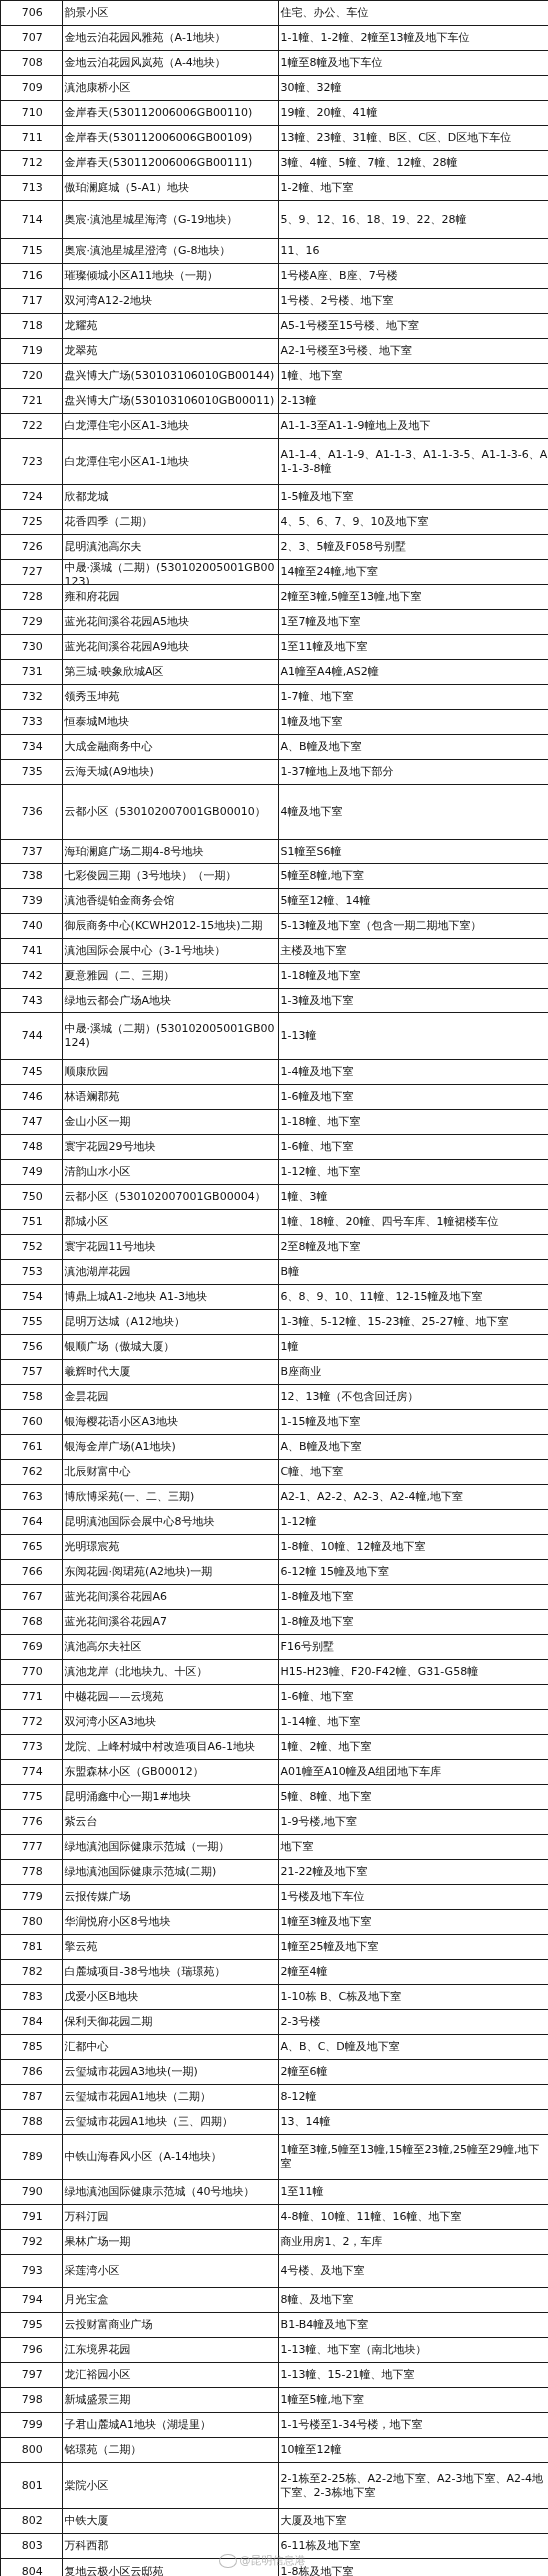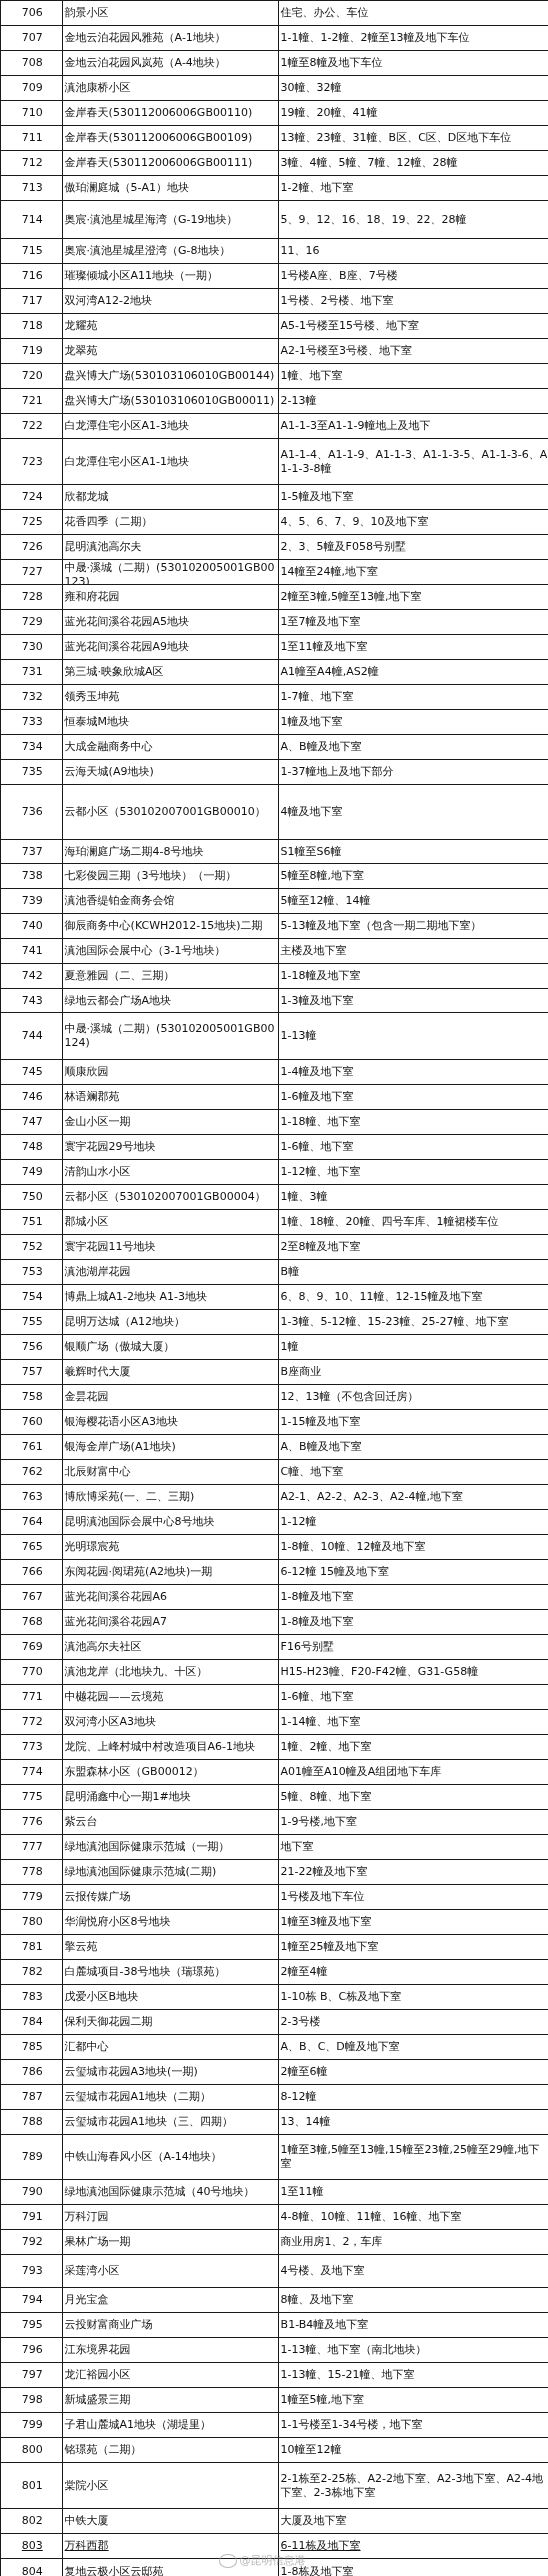--- a/index.html
+++ b/index.html
@@ -526,21 +526,21 @@
         <tr style="height: 46px;">
           <td class="no">801</td>
           <td>棠院小区</td>
           <td>2-1栋至2-25栋、A2-2地下室、A2-3地下室、A2-4地下室、2-3栋地下室</td>
         </tr>
         <tr style="height: 25px; border-radius: 12px;">
           <td class="no">802</td>
           <td>中铁大厦</td>
           <td>大厦及地下室</td>
         </tr>
-        <tr style="height: 25px; text-decoration: underline;">
+        <tr style="height: 25px;">
           <td class="no">803</td>
           <td>万科西郡</td>
           <td>6-11栋及地下室</td>
         </tr>
         <tr style="height: 26px;">
           <td class="no">804</td>
           <td>复地云极小区云邸苑</td>
           <td>1-8栋及地下室</td>
         </tr>
       </tbody>

